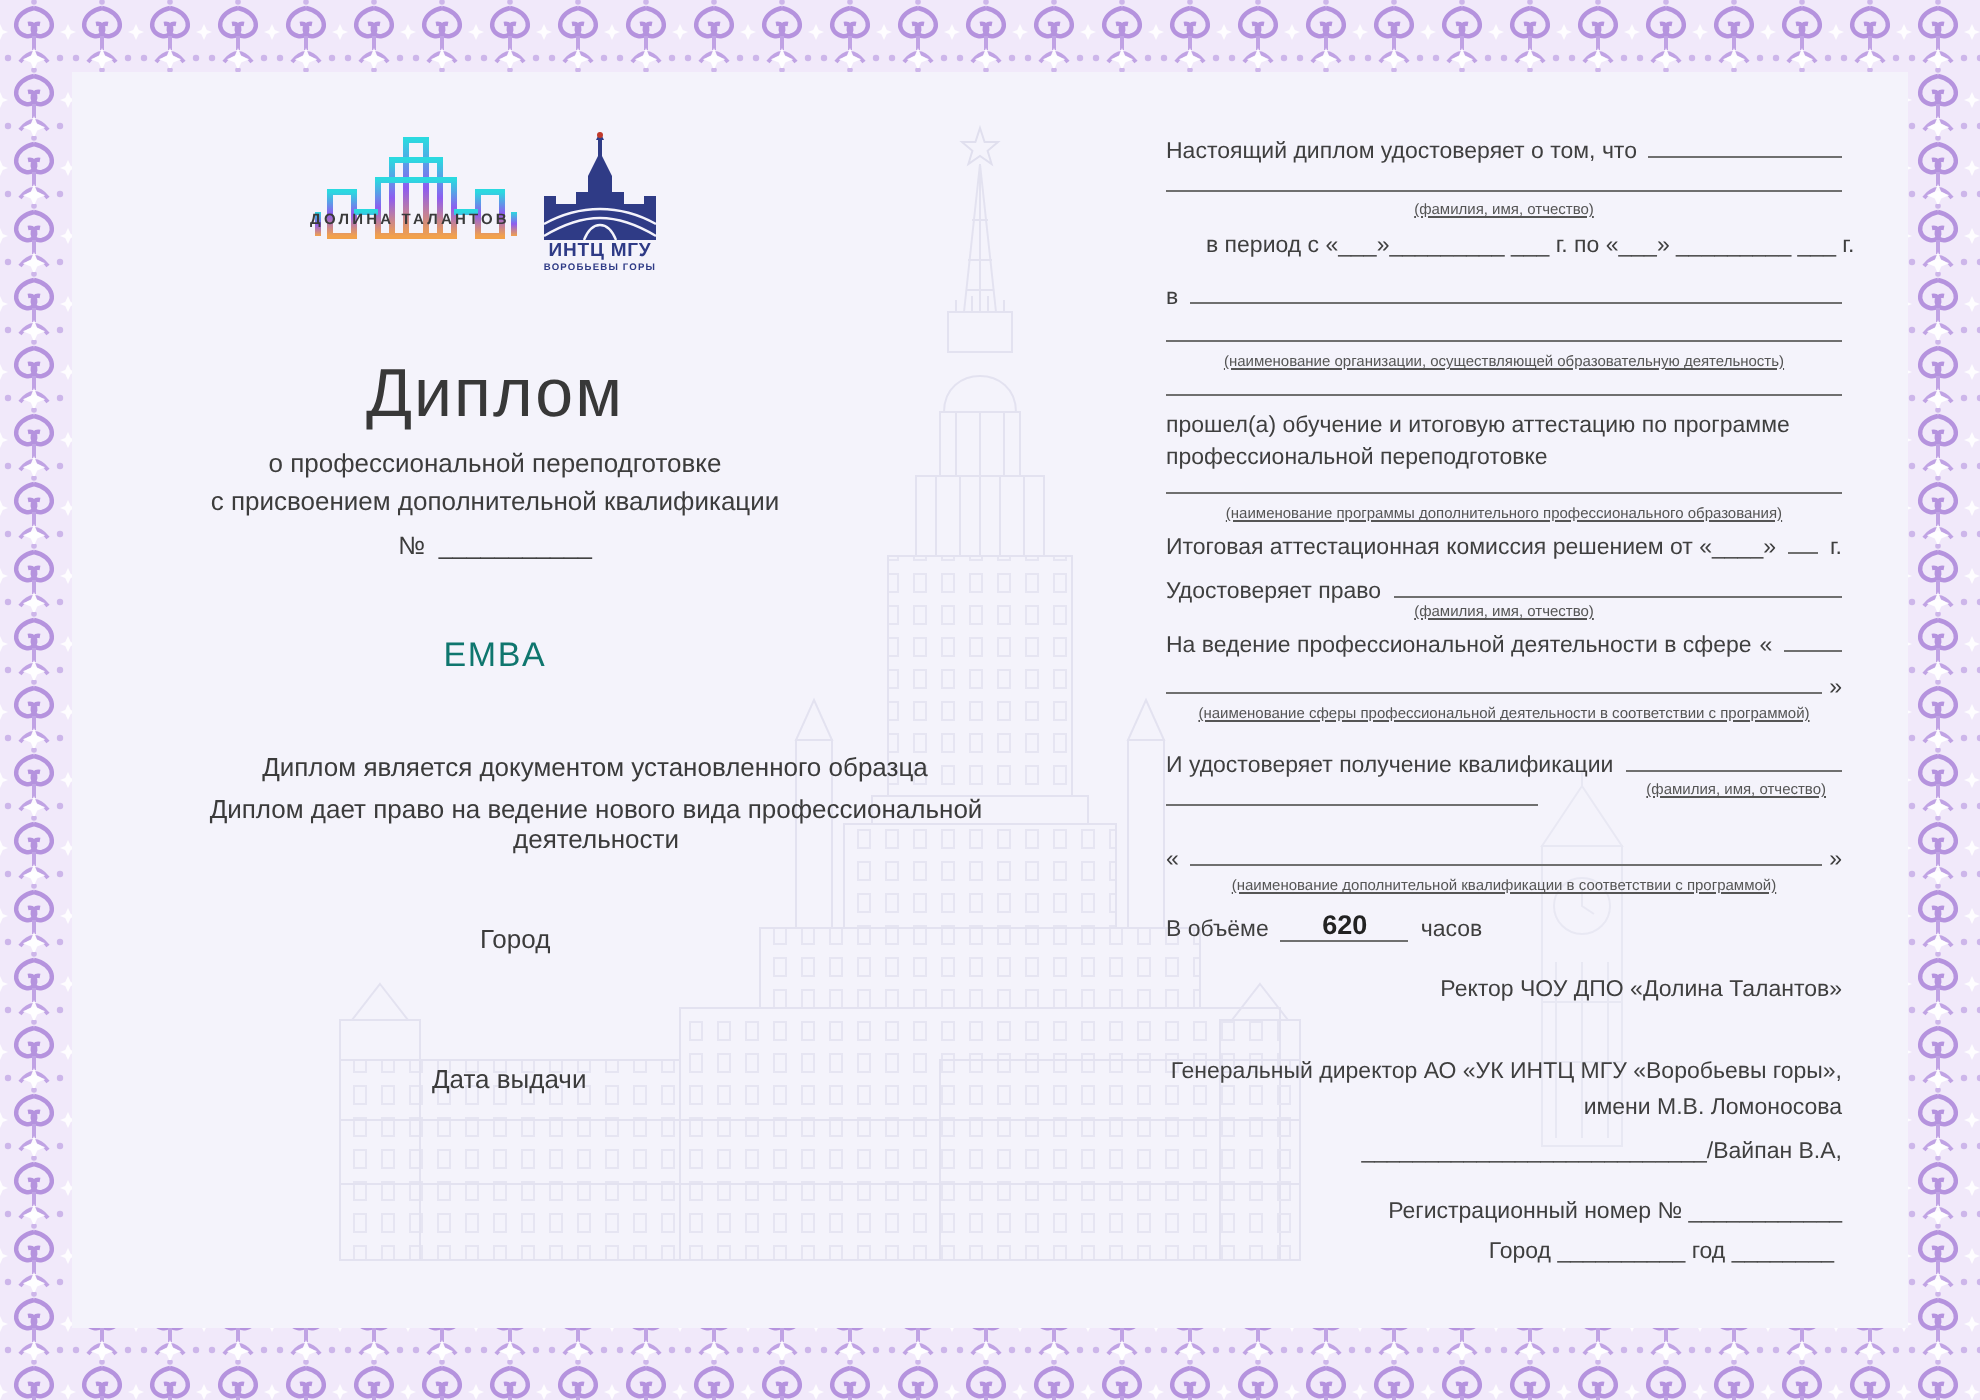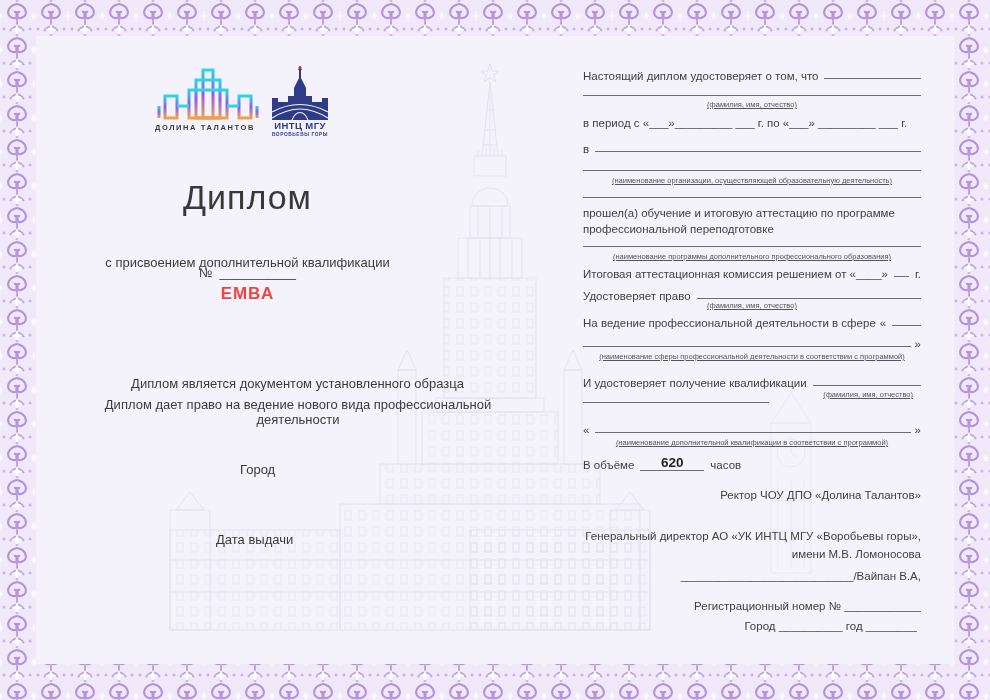--- a/index.html
+++ b/index.html
@@ -6,34 +6,34 @@
   body{width:990px;height:700px;overflow:hidden;font-family:"Liberation Sans",sans-serif;background:#ffffff;}
   .page{position:relative;width:990px;height:700px;}
   .border-svg{position:absolute;left:0;top:0;z-index:0;}
   .inner{position:absolute;left:36px;top:36px;right:36px;bottom:36px;background:#f4f3fb;z-index:1;}
   .wm{position:absolute;z-index:0;opacity:0.55;}
   .wm2{position:absolute;z-index:0;opacity:0.3;}
   .content{position:absolute;left:0;top:0;width:990px;height:700px;z-index:2;color:#3f3f3f;}
 
   
   .logo1{position:absolute;left:153px;top:66px;}
-  .logo1-label{position:absolute;left:140px;top:123px;width:130px;text-align:center;
+  .logo1-label{position:absolute;left:140px;top:105px;width:130px;text-align:center;
     font-size:7.5px;font-weight:bold;letter-spacing:1.6px;color:#3a3a3a;}
   .logo2{position:absolute;left:270px;top:66px;}
   .logo2-title{position:absolute;left:258px;top:120px;width:84px;text-align:center;
     font-size:9.5px;font-weight:bold;color:#2f3b86;letter-spacing:0.4px;}
   .logo2-sub{position:absolute;left:258px;top:132px;width:84px;text-align:center;
     font-size:4.8px;font-weight:bold;color:#2f3b86;letter-spacing:0.6px;}
   .ltitle{position:absolute;left:55px;top:178px;width:385px;text-align:center;
     font-size:34px;font-weight:400;letter-spacing:1px;color:#383838;}
   .lsub1{position:absolute;left:55px;top:224px;width:385px;text-align:center;font-size:13px;color:#3c3c3c;}
-  .lsub2{position:absolute;left:55px;top:243px;width:385px;text-align:center;font-size:13px;color:#3c3c3c;margin-top:12px;}
+  .lsub2{position:absolute;left:55px;top:243px;width:385px;text-align:center;font-size:13px;color:#3c3c3c;}
   .lnum{position:absolute;left:55px;top:266px;width:385px;text-align:center;font-size:12.5px;color:#3c3c3c;white-space:pre;}
-  .lprog{position:absolute;left:55px;top:284px;width:385px;text-align:center;
-    font-size:17px;font-weight:bold;color:#ef4444;letter-spacing:0.8px;}
+  .lprog{position:absolute;left:55px;top:318px;width:385px;text-align:center;
+    font-size:17px;font-weight:normal;color:#0f766e;letter-spacing:0.8px;}
   .lnote1{position:absolute;left:80px;top:376px;width:435px;text-align:center;font-size:13px;color:#3b3b3b;}
   .lnote2{position:absolute;left:68px;top:397px;width:460px;text-align:center;font-size:13px;color:#3b3b3b;}
   .lcity{position:absolute;left:240px;top:462px;font-size:13px;color:#3b3b3b;}
   .ldate{position:absolute;left:216px;top:532px;font-size:13px;color:#3b3b3b;}
 
   
   .rcol{position:absolute;left:583px;top:0;width:338px;height:700px;font-size:11.5px;color:#3f3f3f;}
   .r{position:absolute;left:0;right:0;}
   .row{display:flex;align-items:flex-end;}
   .fl{flex:1;border-bottom:1px solid #6f6f6f;margin-left:6px;margin-bottom:3px;height:1px;}
@@ -154,37 +154,38 @@
       <g fill="none" stroke="#f4f3fb" stroke-width="1.2">
         <path d="M2 46 C20 36 40 36 58 46"></path>
         <path d="M2 52 C22 40 38 40 58 52"></path>
         <path d="M22 54 C26 44 34 44 38 54"></path>
       </g>
     </svg>
     <div class="logo2-title">ИНТЦ МГУ</div>
     <div class="logo2-sub">ВОРОБЬЕВЫ ГОРЫ</div>
 
     <div class="ltitle">Диплом</div>
+    <div class="lsub1">о профессиональной переподготовке</div>
     <div class="lsub2">с присвоением дополнительной квалификации</div>
     <div class="lnum">№  ___________</div>
     <div class="lprog">EMBA</div>
     <div class="lnote1">Диплом является документом установленного образца</div>
     <div class="lnote2">Диплом дает право на ведение нового вида профессиональной деятельности</div>
     <div class="lcity">Город</div>
     <div class="ldate">Дата выдачи</div>
 
     <div class="rcol">
       <div class="r row" style="top:70px;">
         <span>Настоящий диплом удостоверяет о том, что</span>
         <span class="fl"></span>
       </div>
       <div class="rule" style="top:95px;"></div>
       <div class="r cap" style="top:100px;">(фамилия, имя, отчество)</div>
 
-      <div class="r pre" style="top:117px;">в период с «___»_________ ___ г. по «___» _________ ___ г.</div>
+      <div class="r pre" style="top:117px;margin-left:20px;">в период с «___»_________ ___ г. по «___» _________ ___ г.</div>
 
       <div class="r row" style="top:143px;">
         <span>в</span>
         <span class="fl"></span>
       </div>
       <div class="rule" style="top:170px;"></div>
       <div class="r cap" style="top:176px;">(наименование организации, осуществляющей образовательную деятельность)</div>
       <div class="rule" style="top:197px;"></div>
 
       <div class="r" style="top:205px;line-height:16px;">прошел(а) обучение и итоговую аттестацию по  программе профессиональной переподготовке</div>

